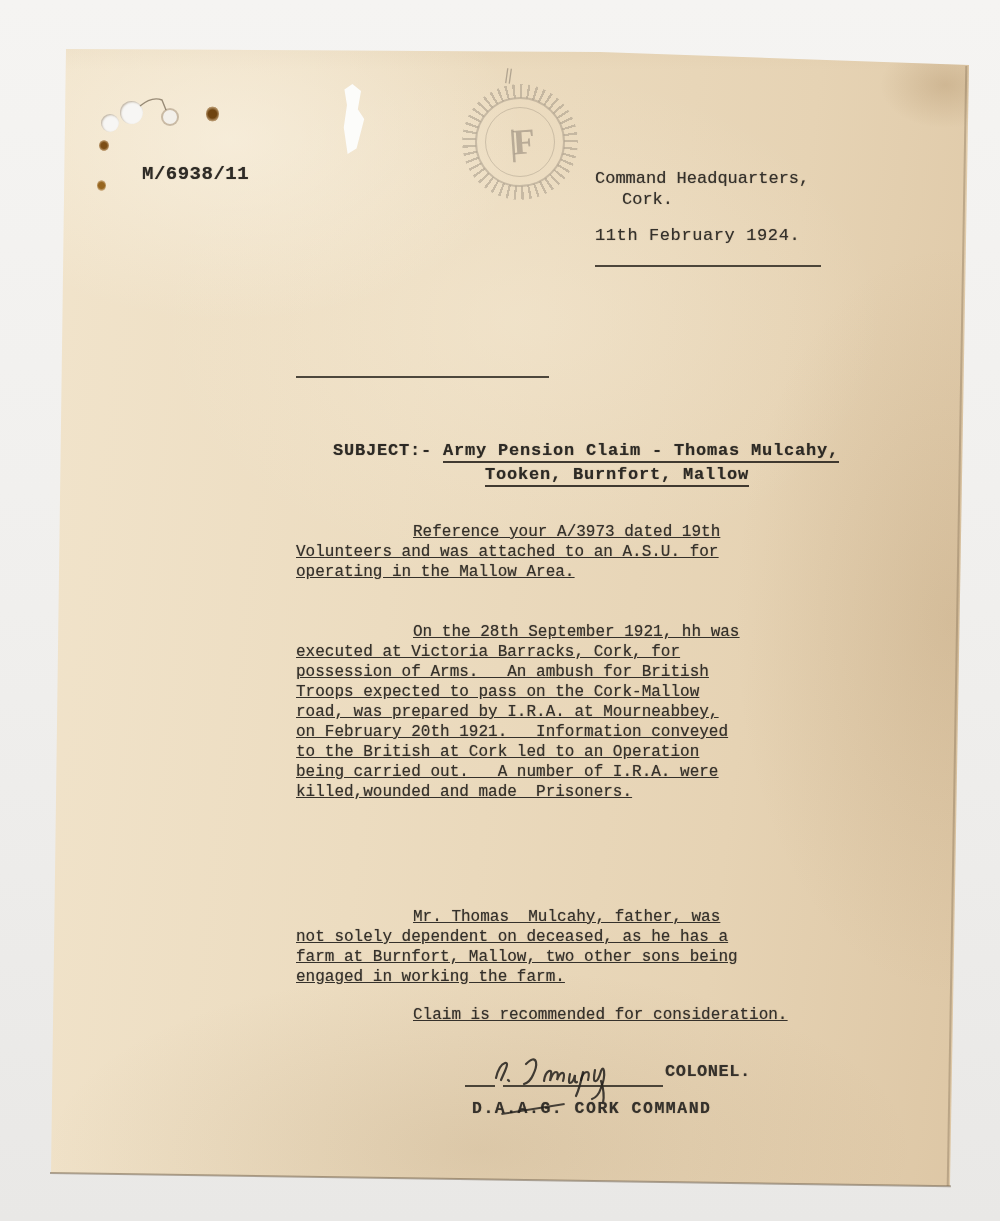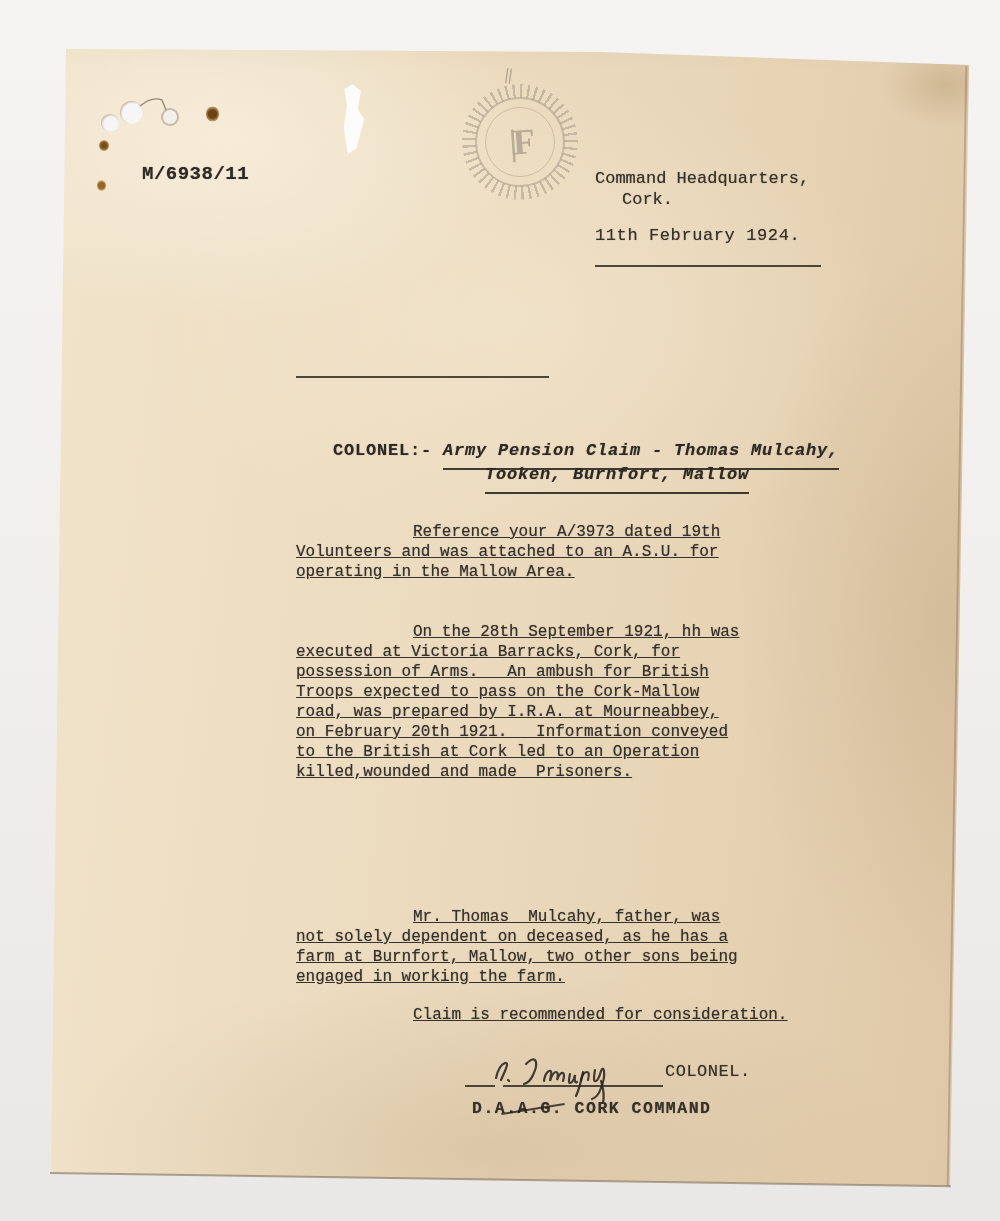--- a/index.html
+++ b/index.html
@@ -48,28 +48,28 @@
   .para .line.first{padding-left:117px;}
   .ref{left:142px;top:163px;font-size:19px;letter-spacing:.5px;font-weight:bold;color:#2e2b26;}
   .lh1{left:595px;top:169px;font-size:17px;}
   .lh2{left:622px;top:190px;font-size:17px;}
   .lh-date{left:595px;top:226px;font-size:17px;letter-spacing:.6px;}
   .rule{position:absolute;height:0;border-bottom:2.2px solid rgba(48,43,35,.85);}
   .rule-date{left:595px;top:265px;width:226px;}
   .rule-addr{left:296px;top:376px;width:253px;}
   .addr{left:301px;top:299px;font-size:16.5px;line-height:20.5px;}
   .subj{left:333px;top:441px;font-size:17px;font-weight:bold;letter-spacing:.8px;color:#2d2a25;}
-  .subj .u{border-bottom:2.2px solid rgba(45,40,33,.9);padding-bottom:8px;font-style:italic;}
+  .subj .u{border-bottom:2.2px solid rgba(45,40,33,.9);padding-bottom:1px;}
   .subj-l2{position:absolute;left:152px;top:24px;white-space:pre;}
   .p1{left:296px;top:522px;}
   .p2{left:296px;top:622px;}
   .p3{left:296px;top:812px;}
   .p4{left:296px;top:907px;}
   .p5{left:296px;top:1005px;}
-  .sig-rank{left:665px;top:1062px;font-size:17px;letter-spacing:.5px;font-weight:normal;}
+  .sig-rank{left:665px;top:1062px;font-size:17px;letter-spacing:.5px;font-weight:bold;}
   .sig-rule1{left:465px;top:1085px;width:30px;}
   .sig-rule2{left:503px;top:1085px;width:160px;}
   .sig-unit{left:472px;top:1099px;font-size:16.5px;letter-spacing:1.5px;font-weight:bold;}
   .sig-svg{position:absolute;left:482px;top:1038px;}
   .strike{position:absolute;left:501px;top:1108px;width:64px;height:0;
           border-bottom:2.5px solid rgba(30,28,25,.8);transform:rotate(-9deg);}
 </style>
 </head>
 <body>
 
@@ -101,37 +101,38 @@
   <div class="typed ref">M/6938/11</div>
 
   <div class="typed lh1">Command Headquarters,</div>
   <div class="typed lh2">Cork.</div>
   <div class="typed lh-date">11th February 1924.</div>
   <div class="rule rule-date"></div>
 
   <div class="rule rule-addr"></div>
 
   <div class="typed subj">
-    <span>COLONEL:- </span><span class="u">Army Pension Claim - Thomas Mulcahy,</span>
+    <span>SUBJECT:- </span><span class="u">Army Pension Claim - Thomas Mulcahy,</span>
     <span class="u subj-l2">Tooken, Burnfort, Mallow</span>
   </div>
 
   <div class="typed para p1">
       <div class="line first">Reference your A/3973 dated 19th</div>
       <div class="line">Volunteers and was attached to an A.S.U. for</div>
       <div class="line">operating in the Mallow Area.</div>
     </div>
   <div class="typed para p2">
       <div class="line first">On the 28th September 1921, hh was</div>
       <div class="line">executed at Victoria Barracks, Cork, for</div>
       <div class="line">possession of Arms.   An ambush for British</div>
       <div class="line">Troops expected to pass on the Cork-Mallow</div>
       <div class="line">road, was prepared by I.R.A. at Mourneabbey,</div>
       <div class="line">on February 20th 1921.   Information conveyed</div>
       <div class="line">to the British at Cork led to an Operation</div>
+      <div class="line">being carried out.   A number of I.R.A. were</div>
       <div class="line">killed,wounded and made  Prisoners.</div>
     </div>
   <div class="typed para p4">
       <div class="line first">Mr. Thomas  Mulcahy, father, was</div>
       <div class="line">not solely dependent on deceased, as he has a</div>
       <div class="line">farm at Burnfort, Mallow, two other sons being</div>
       <div class="line">engaged in working the farm.</div>
     </div>
   <div class="typed para p5">
       <div class="line first">Claim is recommended for consideration.</div>

